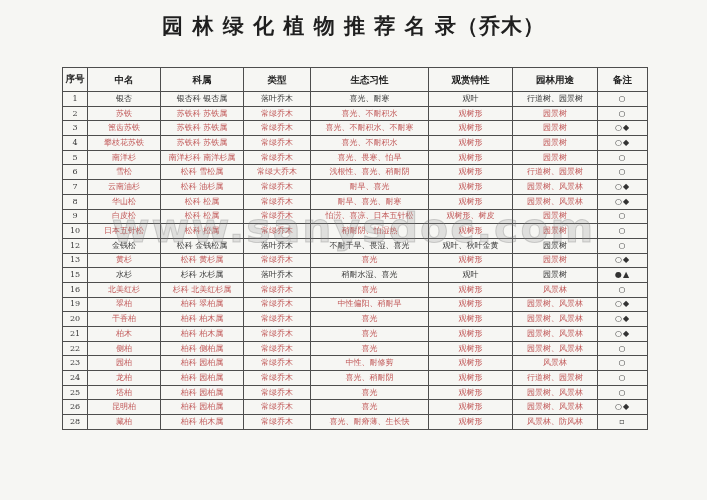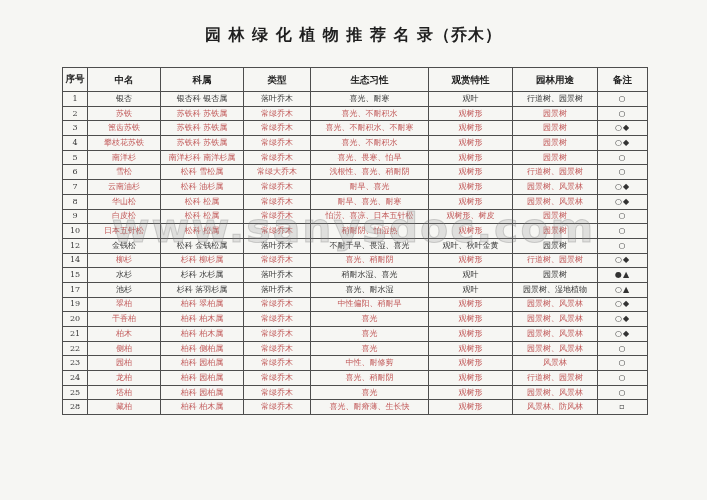--- a/index.html
+++ b/index.html
@@ -3,22 +3,22 @@
 <meta charset="utf-8">
 <style>
   html,body{margin:0;padding:0;}
   body{
     width:707px;height:500px;overflow:hidden;position:relative;
     background:#f6f6f3;
     font-family:"DejaVu Serif","Liberation Serif",serif;
   }
   .page{position:absolute;inset:0;}
   .title{
-    position:absolute;top:12px;left:0;right:0;margin:13px;
-    text-align:center;font-size:16px;font-weight:bold;color:#1f1f1f;
+    position:absolute;top:12px;left:0;right:0;margin:0;
+    text-align:center;font-size:21px;font-weight:bold;color:#1f1f1f;
     letter-spacing:1px;
   }
   table.plant-table{
     position:absolute;left:62px;top:67px;width:585px;
     border-collapse:collapse;table-layout:fixed;
     background:transparent;
   }
   table.plant-table th, table.plant-table td{
     border:1px solid #4d4d4d;
     padding:0 1px;margin:0;
@@ -181,48 +181,48 @@
           <td class="dark">12</td>
           <td class="dark">金钱松</td>
           <td class="dark">松科 金钱松属</td>
           <td class="dark">落叶乔木</td>
           <td class="dark">不耐干旱、畏湿、喜光</td>
           <td class="dark">观叶、秋叶金黄</td>
           <td class="dark">园景树</td>
           <td class="remark">○</td>
         </tr>
         <tr>
-          <td class="dark">14</td>
-          <td class="red">柳杉</td>
-          <td class="red">杉科 柳杉属</td>
-          <td class="red">常绿乔木</td>
-          <td class="red">喜光、稍耐阴</td>
-          <td class="red">观树形</td>
-          <td class="red">行道树、园景树</td>
+          <td class="dark">13</td>
+          <td class="red">黄杉</td>
+          <td class="red">松科 黄杉属</td>
+          <td class="red">常绿乔木</td>
+          <td class="red">喜光</td>
+          <td class="red">观树形</td>
+          <td class="red">园景树</td>
           <td class="remark">○◆</td>
         </tr>
         <tr>
           <td class="dark">15</td>
           <td class="dark">水杉</td>
           <td class="dark">杉科 水杉属</td>
           <td class="dark">落叶乔木</td>
           <td class="dark">稍耐水湿、喜光</td>
           <td class="dark">观叶</td>
           <td class="dark">园景树</td>
           <td class="remark">●▲</td>
         </tr>
         <tr>
-          <td class="dark">17</td>
-          <td class="dark">池杉</td>
-          <td class="dark">杉科 落羽杉属</td>
-          <td class="dark">落叶乔木</td>
-          <td class="dark">喜光、耐水湿</td>
-          <td class="dark">观叶</td>
-          <td class="dark">园景树、湿地植物</td>
-          <td class="remark">○▲</td>
+          <td class="dark">16</td>
+          <td class="red">北美红杉</td>
+          <td class="red">杉科 北美红杉属</td>
+          <td class="red">常绿乔木</td>
+          <td class="red">喜光</td>
+          <td class="red">观树形</td>
+          <td class="red">风景林</td>
+          <td class="remark">○</td>
         </tr>
         <tr>
           <td class="dark">19</td>
           <td class="red">翠柏</td>
           <td class="red">柏科 翠柏属</td>
           <td class="red">常绿乔木</td>
           <td class="red">中性偏阳、稍耐旱</td>
           <td class="red">观树形</td>
           <td class="red">园景树、风景林</td>
           <td class="remark">○◆</td>
@@ -281,20 +281,30 @@
           <td class="dark">25</td>
           <td class="red">塔柏</td>
           <td class="red">柏科 园柏属</td>
           <td class="red">常绿乔木</td>
           <td class="red">喜光</td>
           <td class="red">观树形</td>
           <td class="red">园景树、风景林</td>
           <td class="remark">○</td>
         </tr>
         <tr>
+          <td class="dark">26</td>
+          <td class="red">昆明柏</td>
+          <td class="red">柏科 园柏属</td>
+          <td class="red">常绿乔木</td>
+          <td class="red">喜光</td>
+          <td class="red">观树形</td>
+          <td class="red">园景树、风景林</td>
+          <td class="remark">○◆</td>
+        </tr>
+        <tr>
           <td class="dark">28</td>
           <td class="red">藏柏</td>
           <td class="red">柏科 柏木属</td>
           <td class="red">常绿乔木</td>
           <td class="red">喜光、耐瘠薄、生长快</td>
           <td class="red">观树形</td>
           <td class="red">风景林、防风林</td>
           <td class="remark">▫</td>
         </tr>
       </tbody>

